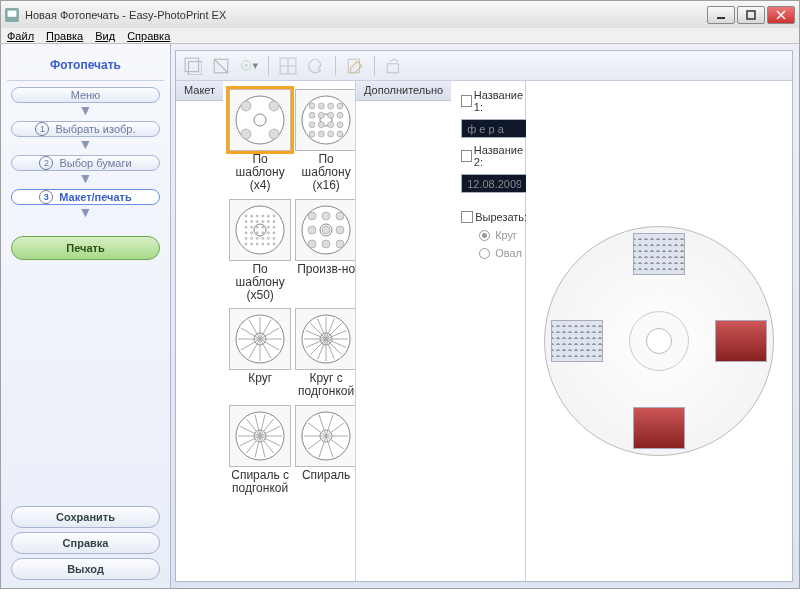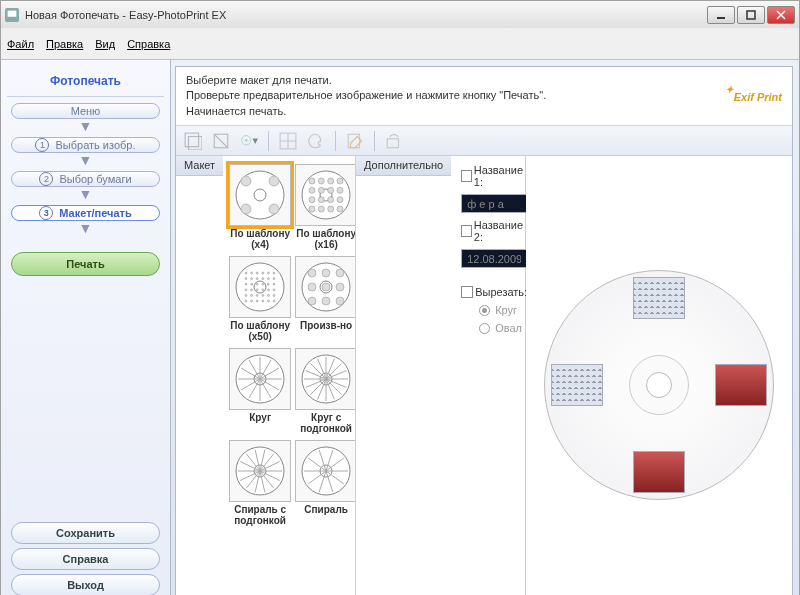--- a/index.html
+++ b/index.html
@@ -6,21 +6,21 @@
 body { width: 800px; height: 595px; overflow: hidden; background: #fff; }
 
 .titlebar { height: 28px; background: linear-gradient(#f7f7f7, #e0e0e0); border: 1px solid #a0a0a0; border-bottom: none; display: flex; align-items: center; padding: 8px 4px; }
 .titlebar .app-icon { width: 14px; height: 14px; margin-right: 6px; display:inline-block; }
 .titlebar .title { flex: 1; color: #333; }
 .win-controls { display: flex; gap: 0; }
 .win-btn { width: 28px; height: 18px; border: 1px solid #888; background: linear-gradient(#f8f8f8,#d8d8d8); display:flex; align-items:center; justify-content:center; border-radius:2px; margin-left:2px;}
 .win-btn.close { background: linear-gradient(#e77,#c33); color:#fff;}
 .win-btn svg { width:10px; height:10px; }
 
-.menubar { height: 32px; background: #f0f0f0; border: 1px solid #a0a0a0; border-top:none; border-bottom: 1px solid #c0c0c0; display: flex; align-items: center; padding: 0 6px; gap: 12px; }
+.menubar { height: 16px; background: #f0f0f0; border: 1px solid #a0a0a0; border-top:none; border-bottom: 1px solid #c0c0c0; display: flex; align-items: center; padding: 0 6px; gap: 12px; }
 .menubar span { text-decoration: underline; cursor: default; }
 
 .content { display: flex; height: 545px; border: 1px solid #a0a0a0; border-top:none; background: linear-gradient(#eceff6, #dde3f0); }
 
 .sidebar { width: 170px; background: linear-gradient(#f6f8fd, #e9edf8); border-right: 1px solid #b0b8cc; display: flex; flex-direction: column; padding: 8px 6px; }
 .side-title { color: #3a5fcd; font-weight: bold; font-size: 12px; text-align: center; padding: 6px 0 8px; border-bottom: 1px solid #c8d0e8; }
 .step-btn { height: 16px; background: linear-gradient(#fdfdff,#e5ebf6); border: 1px solid #a8b4d4; border-radius: 12px; display:flex; align-items:center; justify-content:center; color:#6b7a9e; margin: 6px 4px 0; }
 .step-btn span.num { width:14px; height:14px; border:1px solid #6b7a9e; border-radius:50%; display:inline-flex; align-items:center; justify-content:center; font-size:9px; margin-right:6px;}
 .step-btn.active { color:#3a5fcd; font-weight:bold; background:#fff; border-color:#6a8de8;}
 .arrow-down { text-align:center; color:#8a96b8; font-size:14px; line-height:10px; margin-top:2px;}
@@ -39,21 +39,21 @@
 .toolbar .tb-sep { width:1px; height:20px; background:#c0c8d8;}
 
 .panes { flex:1; display:flex; overflow:hidden;}
 .col { display:flex; flex-direction:row; border-right:1px solid #c8d0e0;}
 .col-header { height:20px; background:linear-gradient(#e8ecf6,#d8deec); border-bottom:1px solid #c0c8d8; padding:3px 8px; color:#333; font-weight:normal;}
 .layout-col { width:180px; }
 .layout-grid { flex:1; overflow:auto; padding:8px 6px; display:grid; grid-template-columns:1fr 1fr; gap:6px 4px; align-content:start;}
 .layout-item { text-align:center; }
 .layout-thumb { width:62px; height:62px; margin:0 auto 2px; border:1px solid #bbb; background:#f8f8f8; display:flex; align-items:center; justify-content:center;}
 .layout-item.selected .layout-thumb { outline:3px solid #f5a623; }
-.layout-label { font-size:10px; line-height:1.1; color:#333;font-weight:bold;}
+.layout-label { font-size:12px; line-height:1.1; color:#333;}
 
 .opts-col { width:170px; }
 .opts-body { padding:8px 10px; display:flex; flex-direction:column; gap:6px;}
 .chk-row { display:flex; align-items:center; gap:2px; color:#333;}
 .chk { width:12px; height:12px; border:1px solid #888; background:#fff; display:inline-block;}
 .txt-input { height:19px; border:1px solid #a8b0c0; background:#0f172a; padding:1px 5px; color:#888; width:100%;}
 .radio-row { display:flex; align-items:center; gap:5px; margin-left:18px; color:#999;}
 .radio { width:11px; height:11px; border:1px solid #999; border-radius:50%; background:#fff; display:inline-flex; align-items:center; justify-content:center;}
 .radio.sel::after { content:''; width:5px; height:5px; border-radius:50%; background:#999;}
 
@@ -144,28 +144,20 @@
       </div>
     <div class="util-btn">
         <span>Справка</span>
       </div>
     <div class="util-btn">
         <span>Выход</span>
       </div>
   </div>
 
   <div class="main">
-    <div class="instruction-row">
-      <div class="instruction">
-        <div>Выберите макет для печати.</div>
-        <div>Проверьте предварительное изображение и нажмите кнопку "Печать".</div>
-        <div>Начинается печать.</div>
-      </div>
-      <div class="brand"><span class="sw">✦</span><span>Exif Print</span></div>
-    </div>
 
     <div class="toolbar">
       <span class="tb-icon">
           <svg viewBox="0 0 16 16">
             <rect x="1" y="1" width="12" height="12" fill="none" stroke="#777"></rect>
             <rect x="4" y="4" width="12" height="12" fill="none" stroke="#777"></rect>
           </svg>
         </span>
       <span class="tb-icon">
           <svg viewBox="0 0 16 16">

